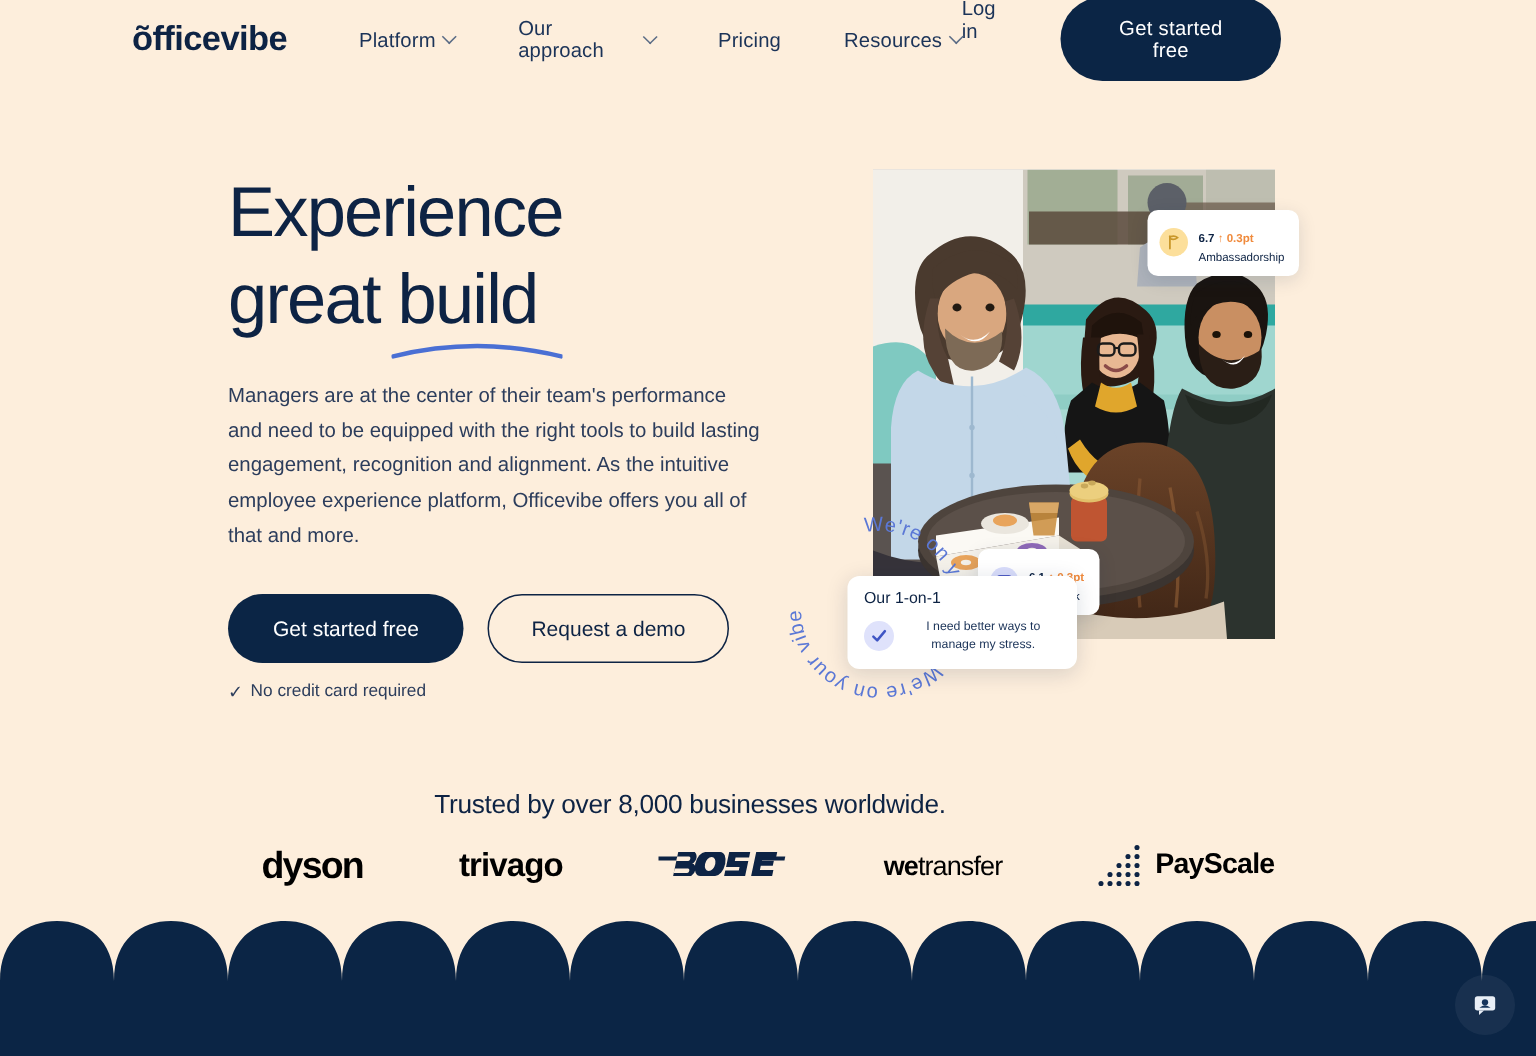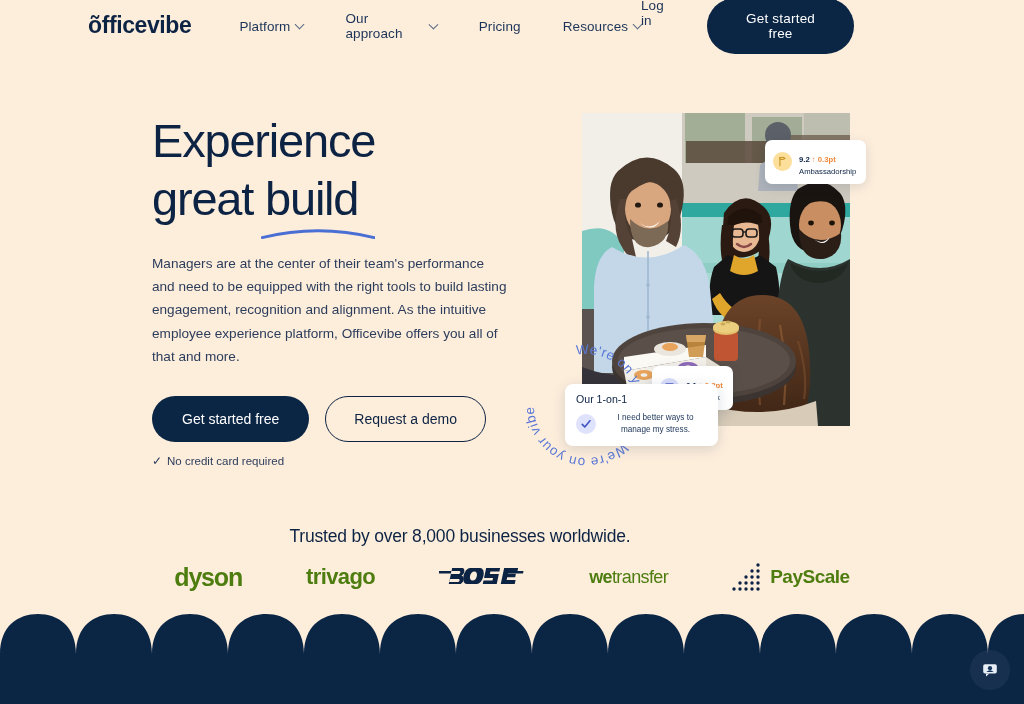--- a/index.html
+++ b/index.html
@@ -107,21 +107,21 @@
 
   
   .trusted {
     position: absolute; top: 526px; left: 0; width: 920px; text-align: center;
     font-size: 17.5px; color: #0d2344; letter-spacing: -.2px;
   }
   .logos {
     position: absolute; top: 562px; left: 0; width: 1024px;
     display: flex; align-items: center; justify-content: center; gap: 64px;
   }
-  .logo-item { color: #4d7c0f; display: flex; align-items: center; }
+  .logo-item { color: #000000; display: flex; align-items: center; }
   .l-dyson { font-size: 25px; font-weight: 700; letter-spacing: -1.2px; }
   .l-trivago { font-size: 22px; font-weight: 700; letter-spacing: -.6px; }
   .l-bose { display: flex; align-items: center; }
   .l-wetransfer { font-size: 18px; letter-spacing: -.6px; }
   .l-wetransfer b { font-weight: 700; }
   .l-payscale { display: flex; align-items: center; gap: 6px; }
   .l-payscale-txt { font-size: 19px; font-weight: 700; letter-spacing: -.5px; }
 
   
   .wave { position: absolute; left: 0; bottom: 0; width: 1024px; height: 90px; }
@@ -324,21 +324,21 @@
   </div>
 
   <div class="metric-card" id="card-amb">
     <span class="metric-ic ic-amb">
       <svg width="11" height="11" viewBox="0 0 12 12">
           <path d="M3.2,1.6 v9" stroke="#c9972a" stroke-width="1.3" fill="none" stroke-linecap="round"></path>
           <path d="M3.2,2.2 q3.2,-1.6 5.6,0.4 q-2.6,2.2 -5.6,0.6 z" fill="none" stroke="#c9972a" stroke-width="1.2"></path>
         </svg>
     </span>
     <span class="metric-txt">
-      <span class="metric-top"><span>9.2</span> <span class="metric-delta">↑ 0.3pt</span></span>
+      <span class="metric-top"><span>6.7</span> <span class="metric-delta">↑ 0.3pt</span></span>
       <span class="metric-label" style="display:block">Ambassadorship</span>
     </span>
   </div>
 
   <div class="metric-card" id="card-fb">
     <span class="metric-ic ic-fb">
       <svg width="11" height="11" viewBox="0 0 12 12">
           <rect x="1.2" y="2" width="9.6" height="6.4" rx="1.6" fill="none" stroke="#4f5cc4" stroke-width="1.1"></rect>
           <path d="M3.4,8.4 l0,2 l2.4,-2 z" fill="#4f5cc4"></path>
           <line x1="3.4" y1="4.4" x2="8.6" y2="4.4" stroke="#4f5cc4" stroke-width="1"></line>

